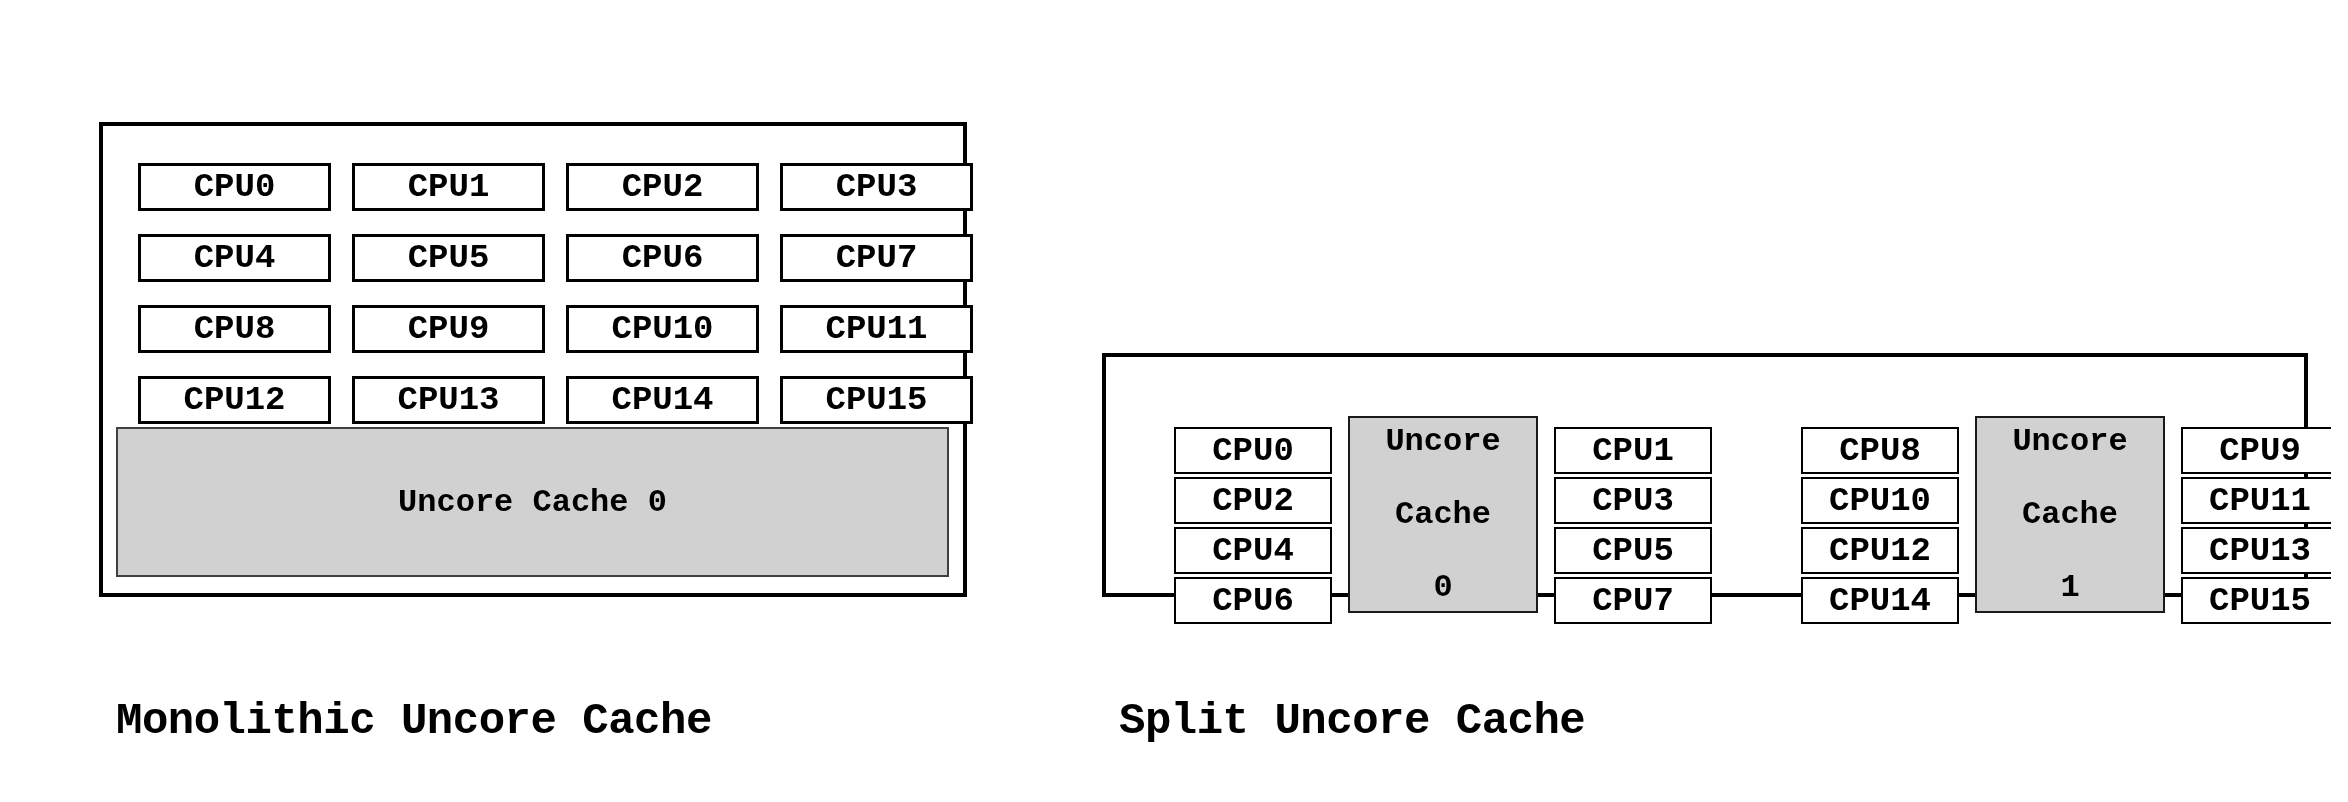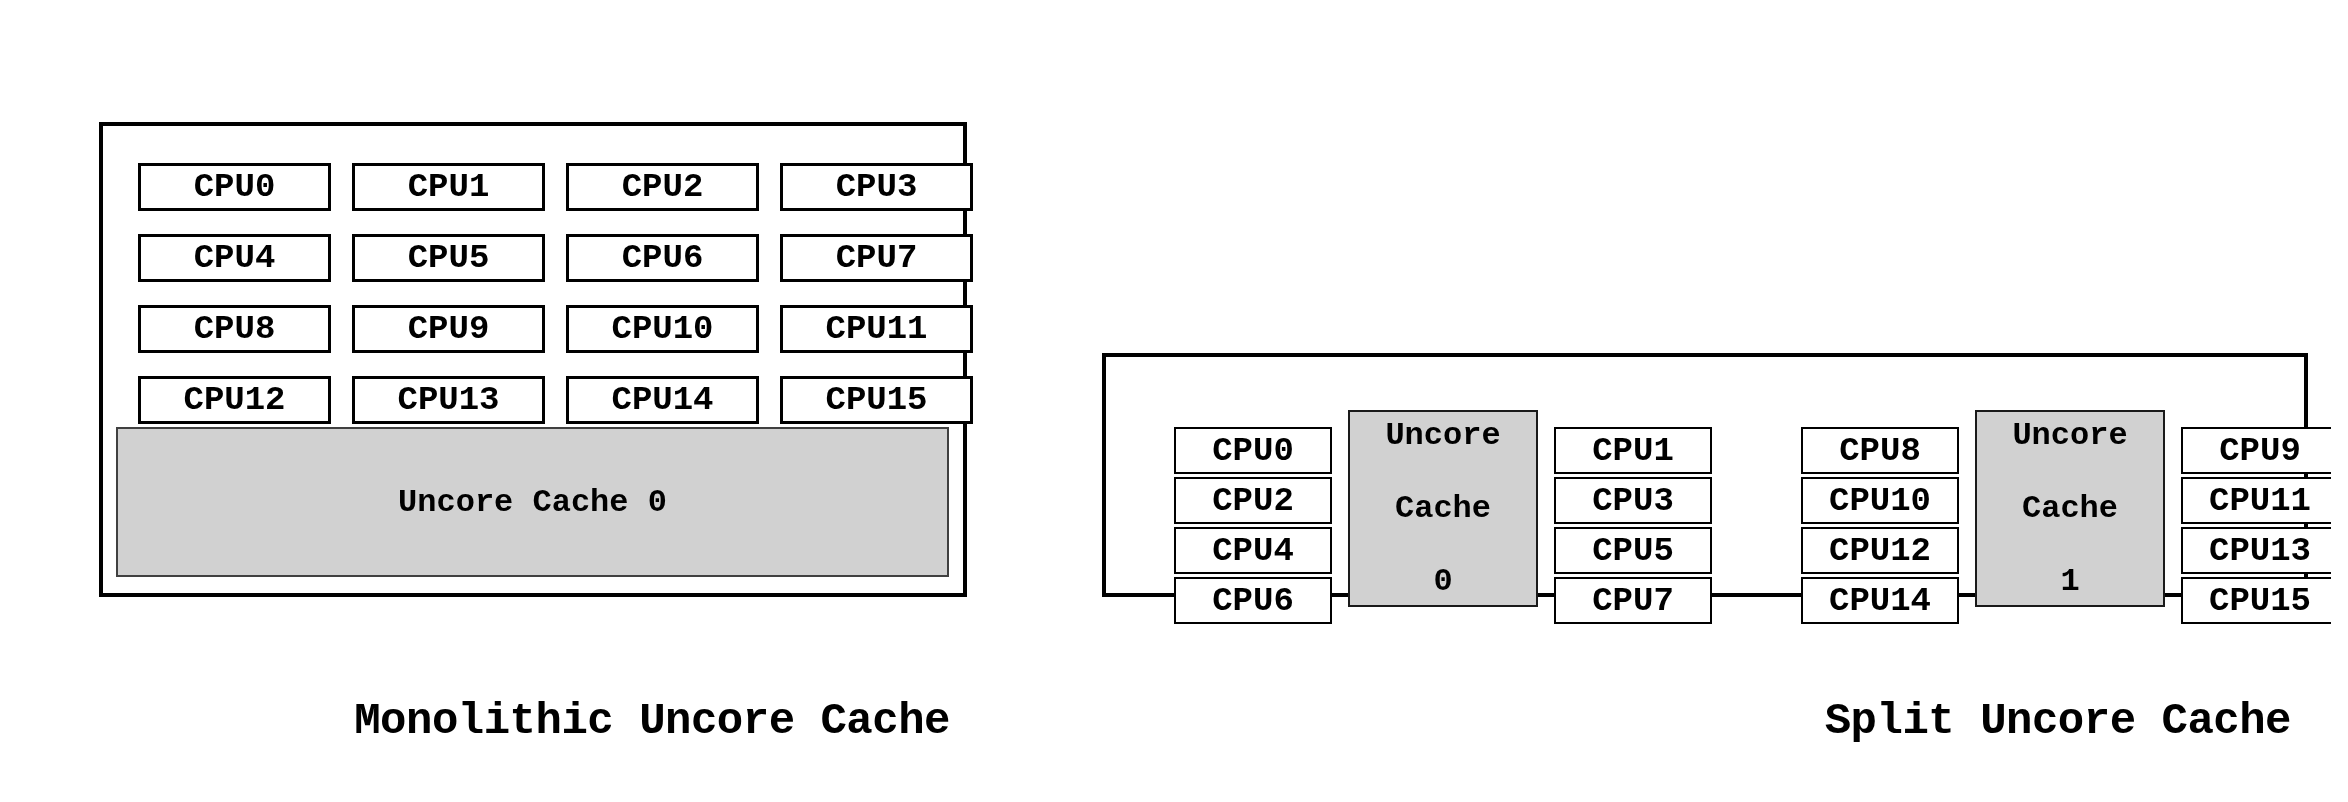--- a/index.html
+++ b/index.html
@@ -66,33 +66,33 @@
     height:47px;
     border:2px solid var(--box-border);
     background:#ffffff;
     display:flex; align-items:center; justify-content:center;
     font-size:34px; font-weight:bold; color:#000;
   }
   .split-cache{
     width:190px; height:197px;
     background:var(--cache-fill);
     border:2px solid #1a1a1a;
-    margin:0 -1px;
+    margin:6px -1px;
     display:flex; flex-direction:column;
     align-items:center; justify-content:center;
     font-size:32px; font-weight:bold; color:#000;
     line-height:1.22; text-align:center;
     z-index:1;
   }
 
   
   .caption{
     position:absolute; top:645px;
     font-size:44px; font-weight:bold; color:#000;
-    text-align:right; letter-spacing:-0.5px;
+    text-align:left; letter-spacing:-0.5px;
   }
   .caption-mono{ left:65px; width:868px; }
   .caption-split{ left:1068px; width:1206px; }
 </style>
 </head>
 <body>
 
 <div class="canvas">
 
   <div class="mono-outer">

